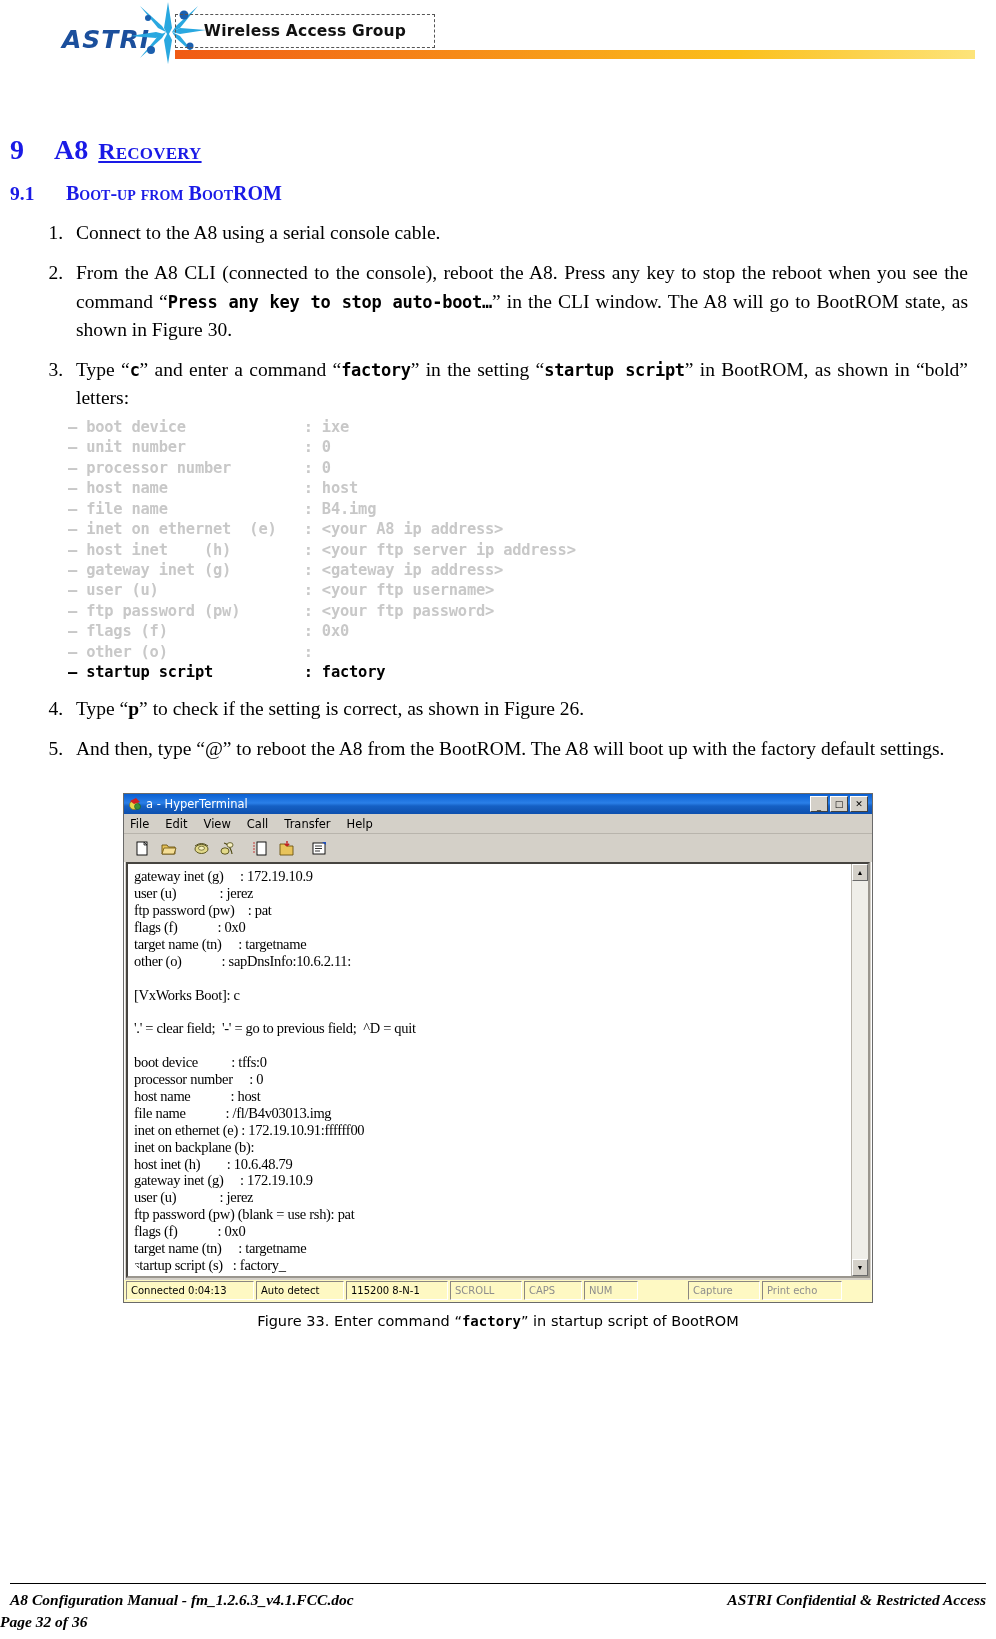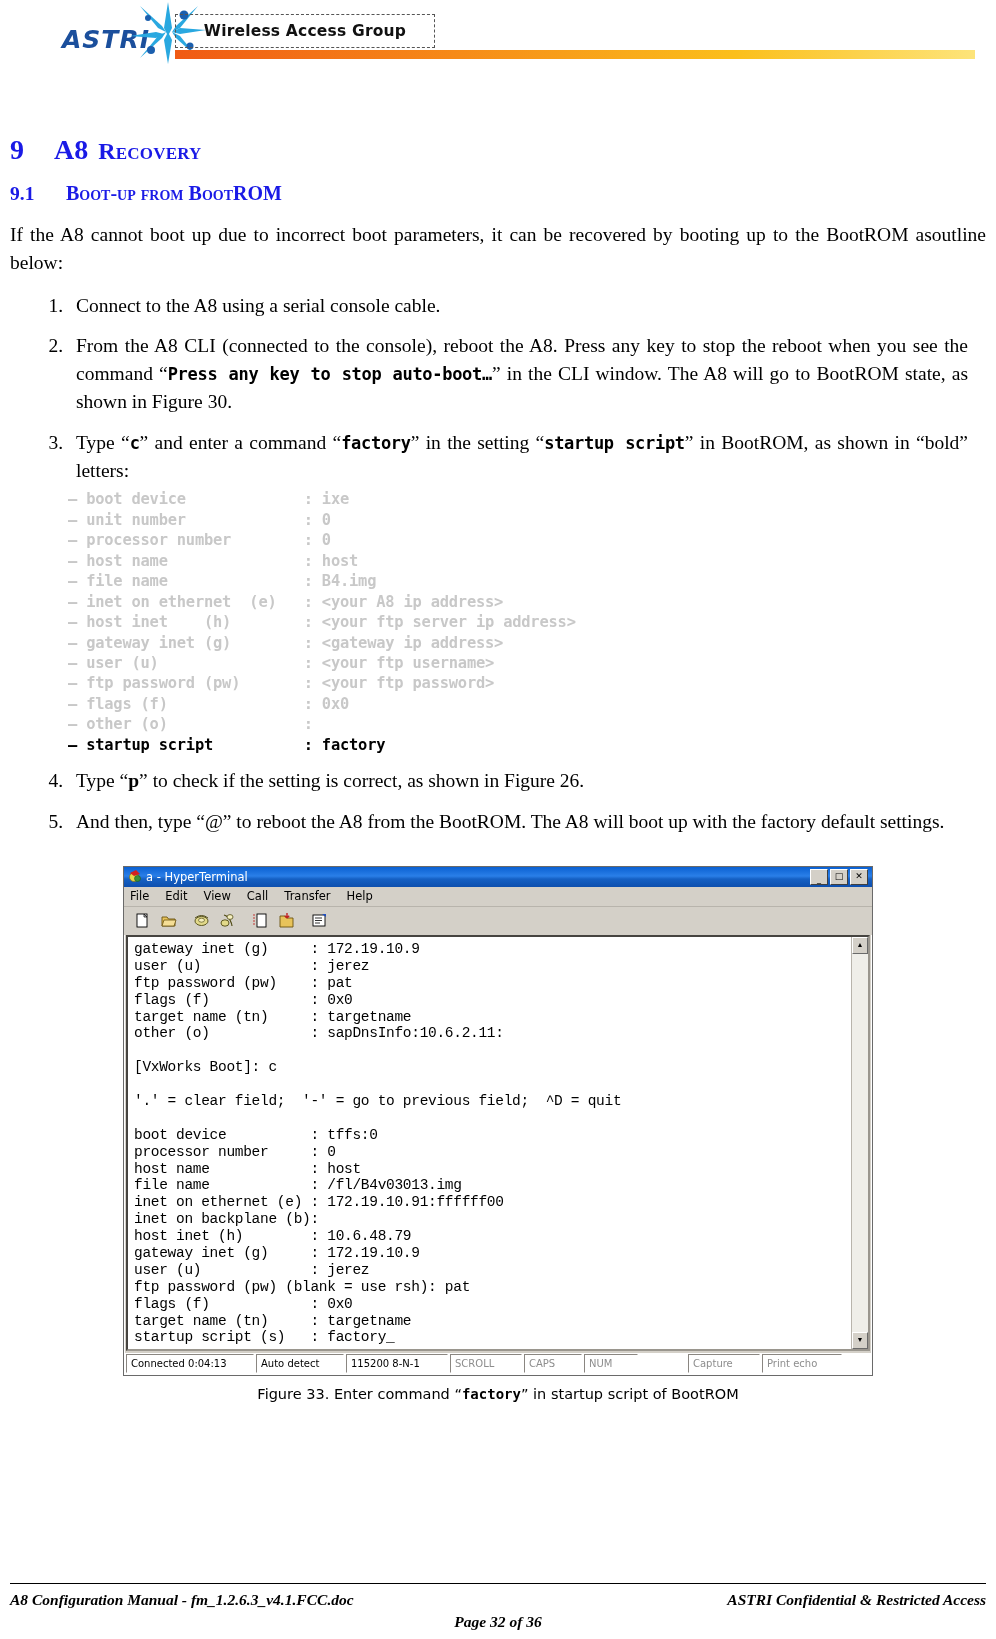--- a/index.html
+++ b/index.html
@@ -75,20 +75,21 @@
     font-size: 28px;
     display: flex;
     align-items: baseline;
   }
   .h1 .num { width: 44px; }
   .h1 .title-a8 { font-size: 28px; }
   .h1 .title-rest {
     font-size: 24px;
     font-variant: small-caps;
     letter-spacing: 0.2px;
+    text-decoration: underline;
   }
   .h2 {
     margin: 16px 0 0 10px;
     font-family: "Liberation Serif", serif;
     color: #1a1ae6;
     font-weight: bold;
     font-size: 19.5px;
     display: flex;
     align-items: baseline;
   }
@@ -215,27 +216,28 @@
   .ht-client {
     margin: 0 2px 2px 2px;
     border: 2px inset #9a968e;
     background: #ffffff;
     display: flex;
     height: 412px;
   }
   .ht-screen {
     flex: 1;
     padding: 4px 0 0 6px;
-    font-family: Liberation Mono, monospace;
+    font-family: Liberation Serif, serif;
     font-size: 14.5px;
     line-height: 1.165;
     color: #000;
     white-space: pre;
     overflow: hidden;
     letter-spacing: -0.3px;
+    border-radius: 32px;
   }
   .ht-vscroll {
     width: 16px;
     background: #e8e4dc;
     border-left: 1px solid #b8b4ac;
     display: flex;
     flex-direction: column;
     justify-content: space-between;
   }
   .sb-arrow {
@@ -245,21 +247,21 @@
     border-right-color: #6a6a6a;
     border-bottom-color: #6a6a6a;
     display: flex; align-items: center; justify-content: center;
     font-size: 7px;
   }
   .sb-track { flex: 1; background: #efeee9; }
   .ht-statusbar {
     height: 19px;
     display: flex;
     align-items: stretch;
-    background: #ffffff;
+    background: #fef9c3;
     padding: 1px 2px 2px 2px;
     gap: 2px;
   }
   .sb-cell {
     border: 1px solid #8a8681;
     border-right-color: #fff;
     border-bottom-color: #fff;
     font-family: "DejaVu Sans", sans-serif;
     font-size: 10px;
     color: #000;
@@ -304,21 +306,20 @@
     justify-content: space-between;
     font-family: Liberation Serif, serif;
     font-style: italic;
     font-weight: bold;
     font-size: 15.5px;
   }
   .footer-center {
     position: absolute;
     left: 0; top: 38px;
     width: 996px;
-    text-align: center;
     font-family: "Liberation Serif", serif;
     font-style: italic;
     font-weight: bold;
     font-size: 15.5px;
   }
 </style>
 </head>
 <body>
 
 <div class="page-header">
@@ -356,21 +357,20 @@
     <span class="title-a8">A8</span>
     <span style="width:10px"></span>
     <span class="title-rest">Recovery</span>
   </div>
 
   <div class="h2">
     <span class="num">9.1</span>
     <span class="t">Boot-up from BootROM</span>
   </div>
 
-  <div class="para">If the A8 cannot boot up due to incorrect boot parameters, it can be recovered by booting up to the BootROM asoutline below:</div>
 
   <ol class="steps" id="steps-list">
       <li><span>Connect to the A8 using a serial console cable.</span></li>
       <li><span>From the A8 CLI (connected to the console), reboot the A8. Press any key to stop the reboot when you see the command “</span><span class="mono">Press any key to stop auto-boot…</span><span>” in the CLI window. The A8 will go to BootROM state, as shown in Figure 30.</span></li>
       <li><span>Type “</span><span class="mono">c</span><span>” and enter a command “</span><span class="mono">factory</span><span>” in the setting “</span><span class="mono">startup script</span><span>” in BootROM, as shown in “bold” letters:</span><div class="code-block"><div class="line">– boot device             : ixe</div><div class="line">– unit number             : 0</div><div class="line">– processor number        : 0</div><div class="line">– host name               : host</div><div class="line">– file name               : B4.img</div><div class="line">– inet on ethernet  (e)   : &lt;your A8 ip address&gt;</div><div class="line">– host inet    (h)        : &lt;your ftp server ip address&gt;</div><div class="line">– gateway inet (g)        : &lt;gateway ip address&gt;</div><div class="line">– user (u)                : &lt;your ftp username&gt;</div><div class="line">– ftp password (pw)       : &lt;your ftp password&gt;</div><div class="line">– flags (f)               : 0x0</div><div class="line">– other (o)               : </div><div class="line highlight">– startup script          : factory</div></div></li>
       <li><span>Type “</span><span class="bold">p</span><span>” to check if the setting is correct, as shown in Figure 26.</span></li>
       <li><span>And then, type “@” to reboot the A8 from the BootROM. The A8 will boot up with the factory default settings.</span></li>
     </ol>
 
   <div class="figure-wrap">

